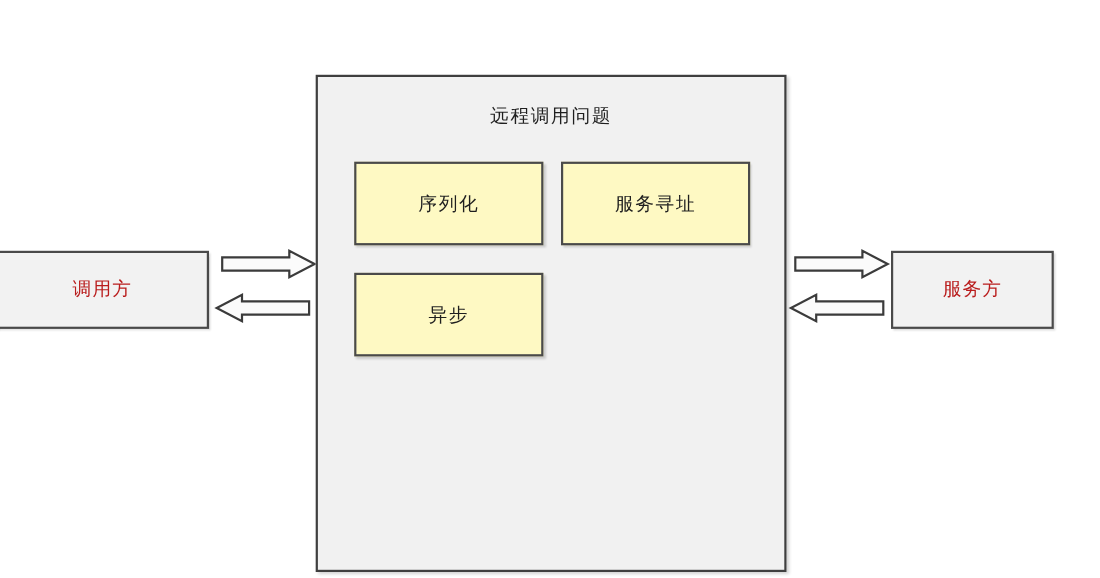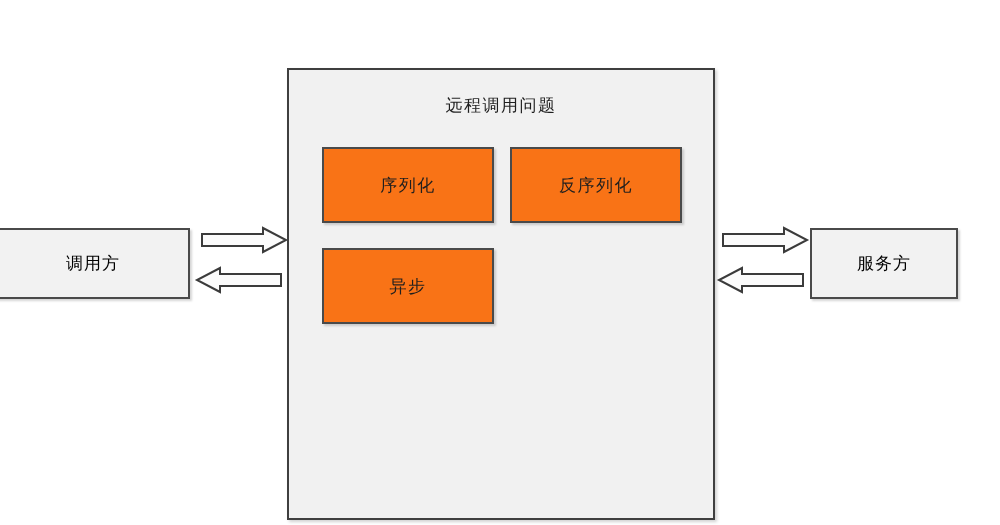--- a/index.html
+++ b/index.html
@@ -32,21 +32,21 @@
     border: 2px solid #4a4a4a;
     box-shadow: 2px 2px 2px rgba(0,0,0,0.16);
     display: flex;
     align-items: center;
     justify-content: center;
   }
 
   .box .label {
     font-size: 17px;
     letter-spacing: 1px;
-    color: #000000;
+    color: #b91c1c;
     line-height: 1;
     white-space: nowrap;
   }
 
   
   #caller-box {
     left: -4px;
     top: 228px;
     width: 194px;
     height: 71px;
@@ -94,21 +94,21 @@
     display: grid;
     grid-template-columns: 172px 172px;
     grid-template-rows: 76px 76px 76px;
     column-gap: 16px;
     row-gap: 25px;
   }
 
   .problem-box {
     position: relative;
     box-sizing: border-box;
-    background: #f97316;
+    background: #fef9c3;
     border: 2px solid #4a4a4a;
     box-shadow: 2px 2px 2px rgba(0,0,0,0.16);
     display: flex;
     align-items: center;
     justify-content: center;
   }
   .problem-box .label {
     font-size: 17px;
     letter-spacing: 1.5px;
     color: #1f1f1f;
@@ -156,21 +156,21 @@
   </div>
 
   <div id="problems-container">
     <div id="container-title">远程调用问题</div>
 
     <div id="problem-grid">
       <div class="problem-box">
         <span class="label">序列化</span>
       </div>
       <div class="problem-box">
-        <span class="label">反序列化</span>
+        <span class="label">服务寻址</span>
       </div>
       <div class="problem-box">
         <span class="label">异步</span>
       </div>
     </div>
   </div>
 
   <div class="arrow" id="arrow-container-to-service">
     <svg viewBox="0 0 86 26" xmlns="http://www.w3.org/2000/svg" aria-hidden="true">
       <path d="M1,7 L62,7 L62,1 L85,13 L62,25 L62,19 L1,19 Z"></path>

